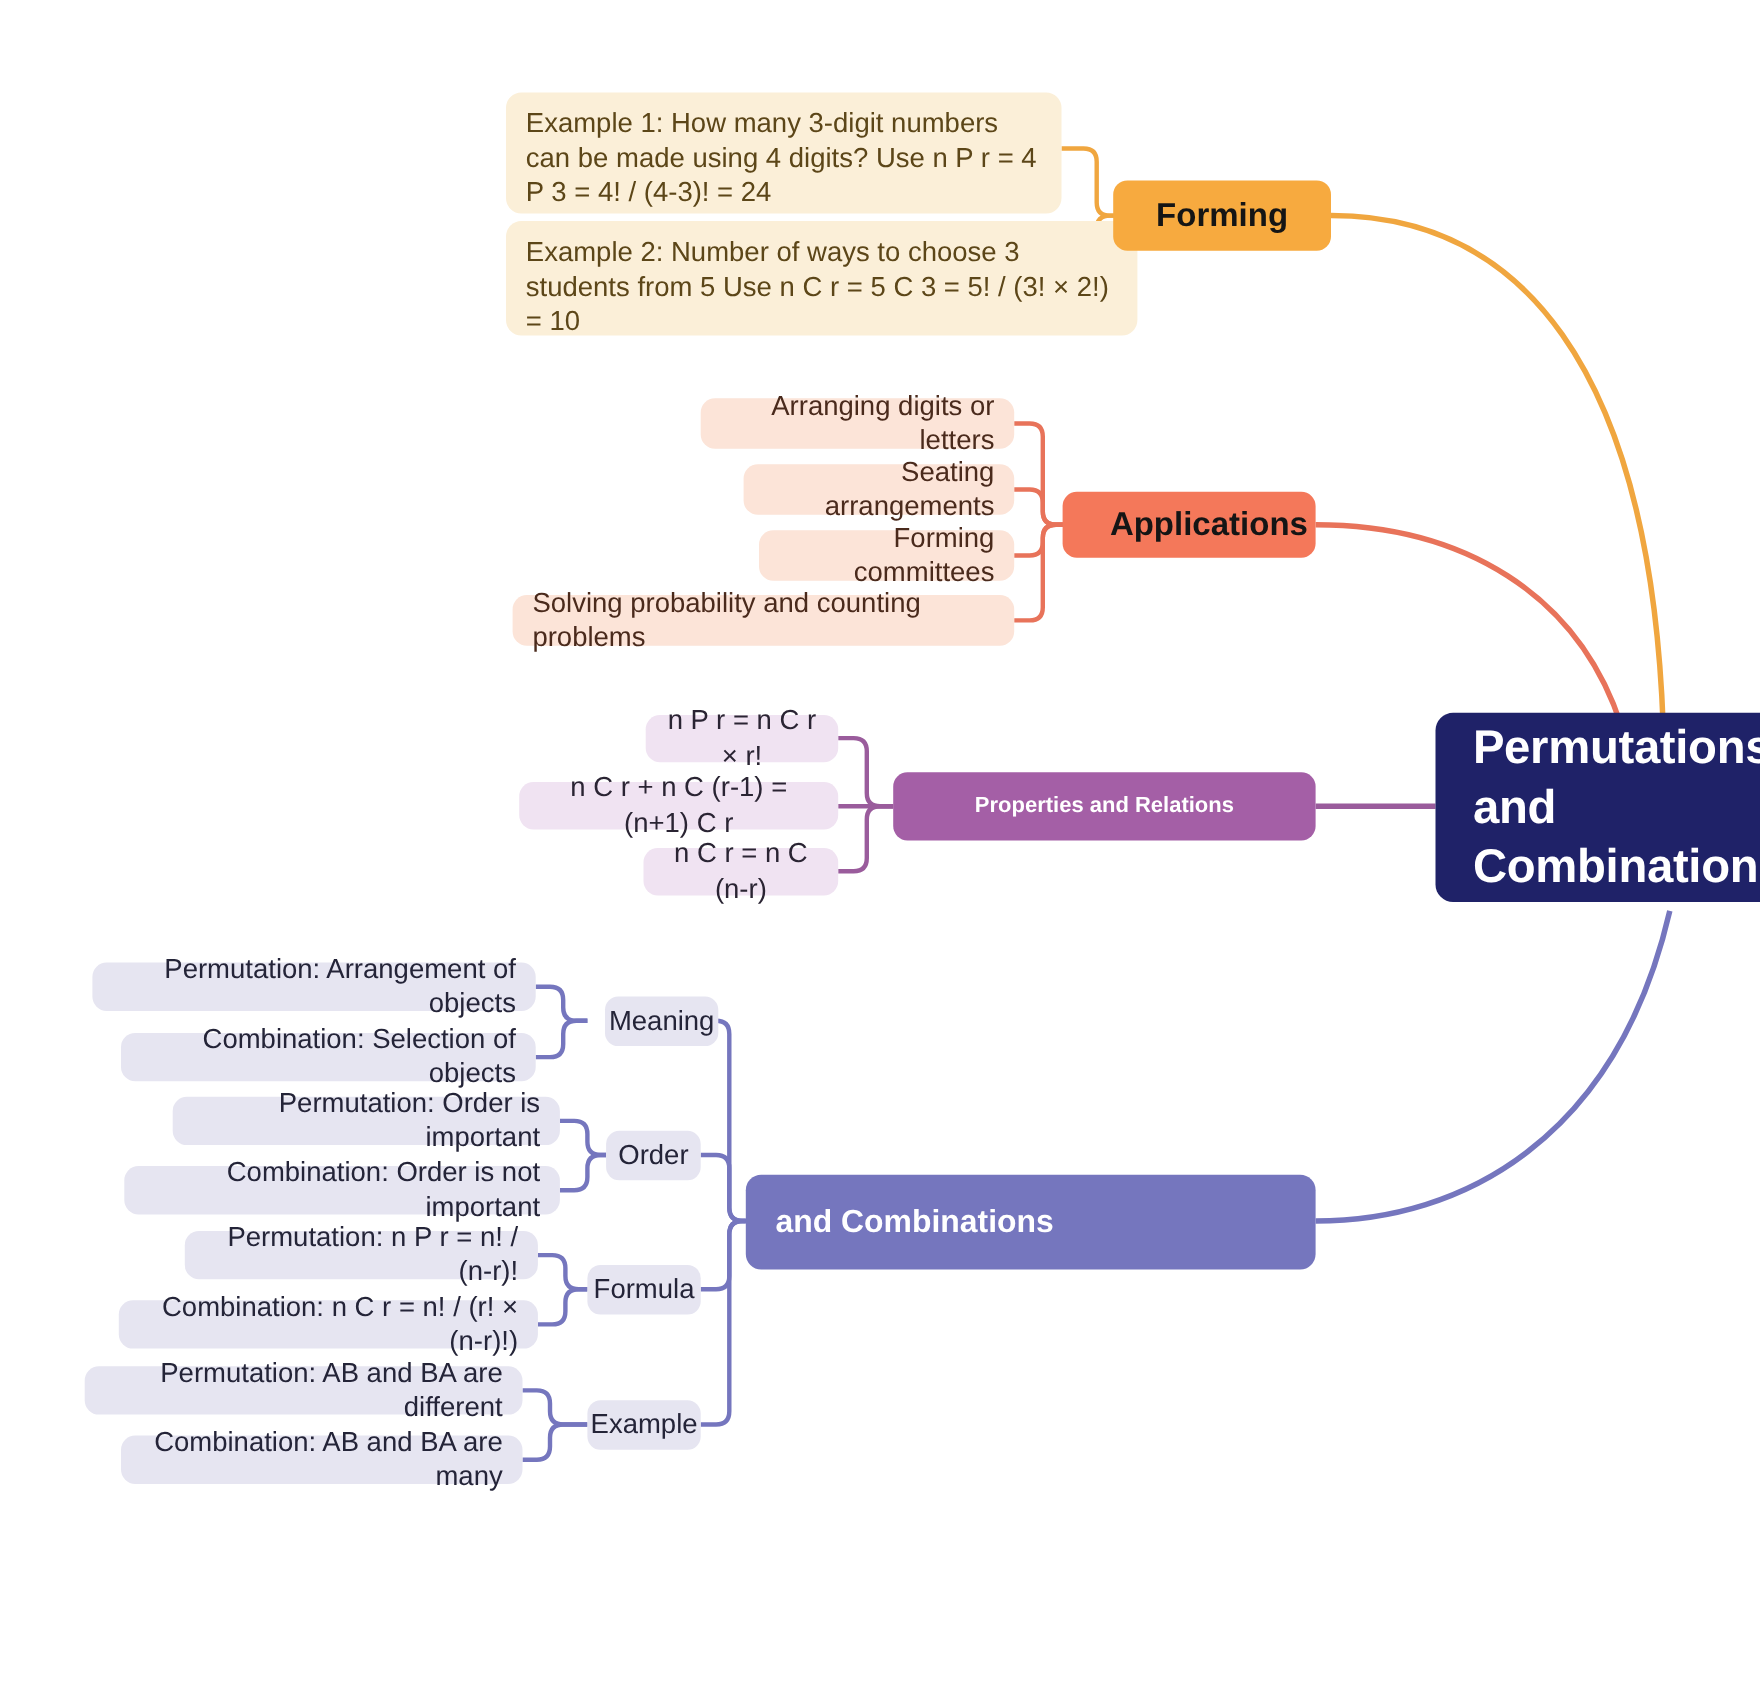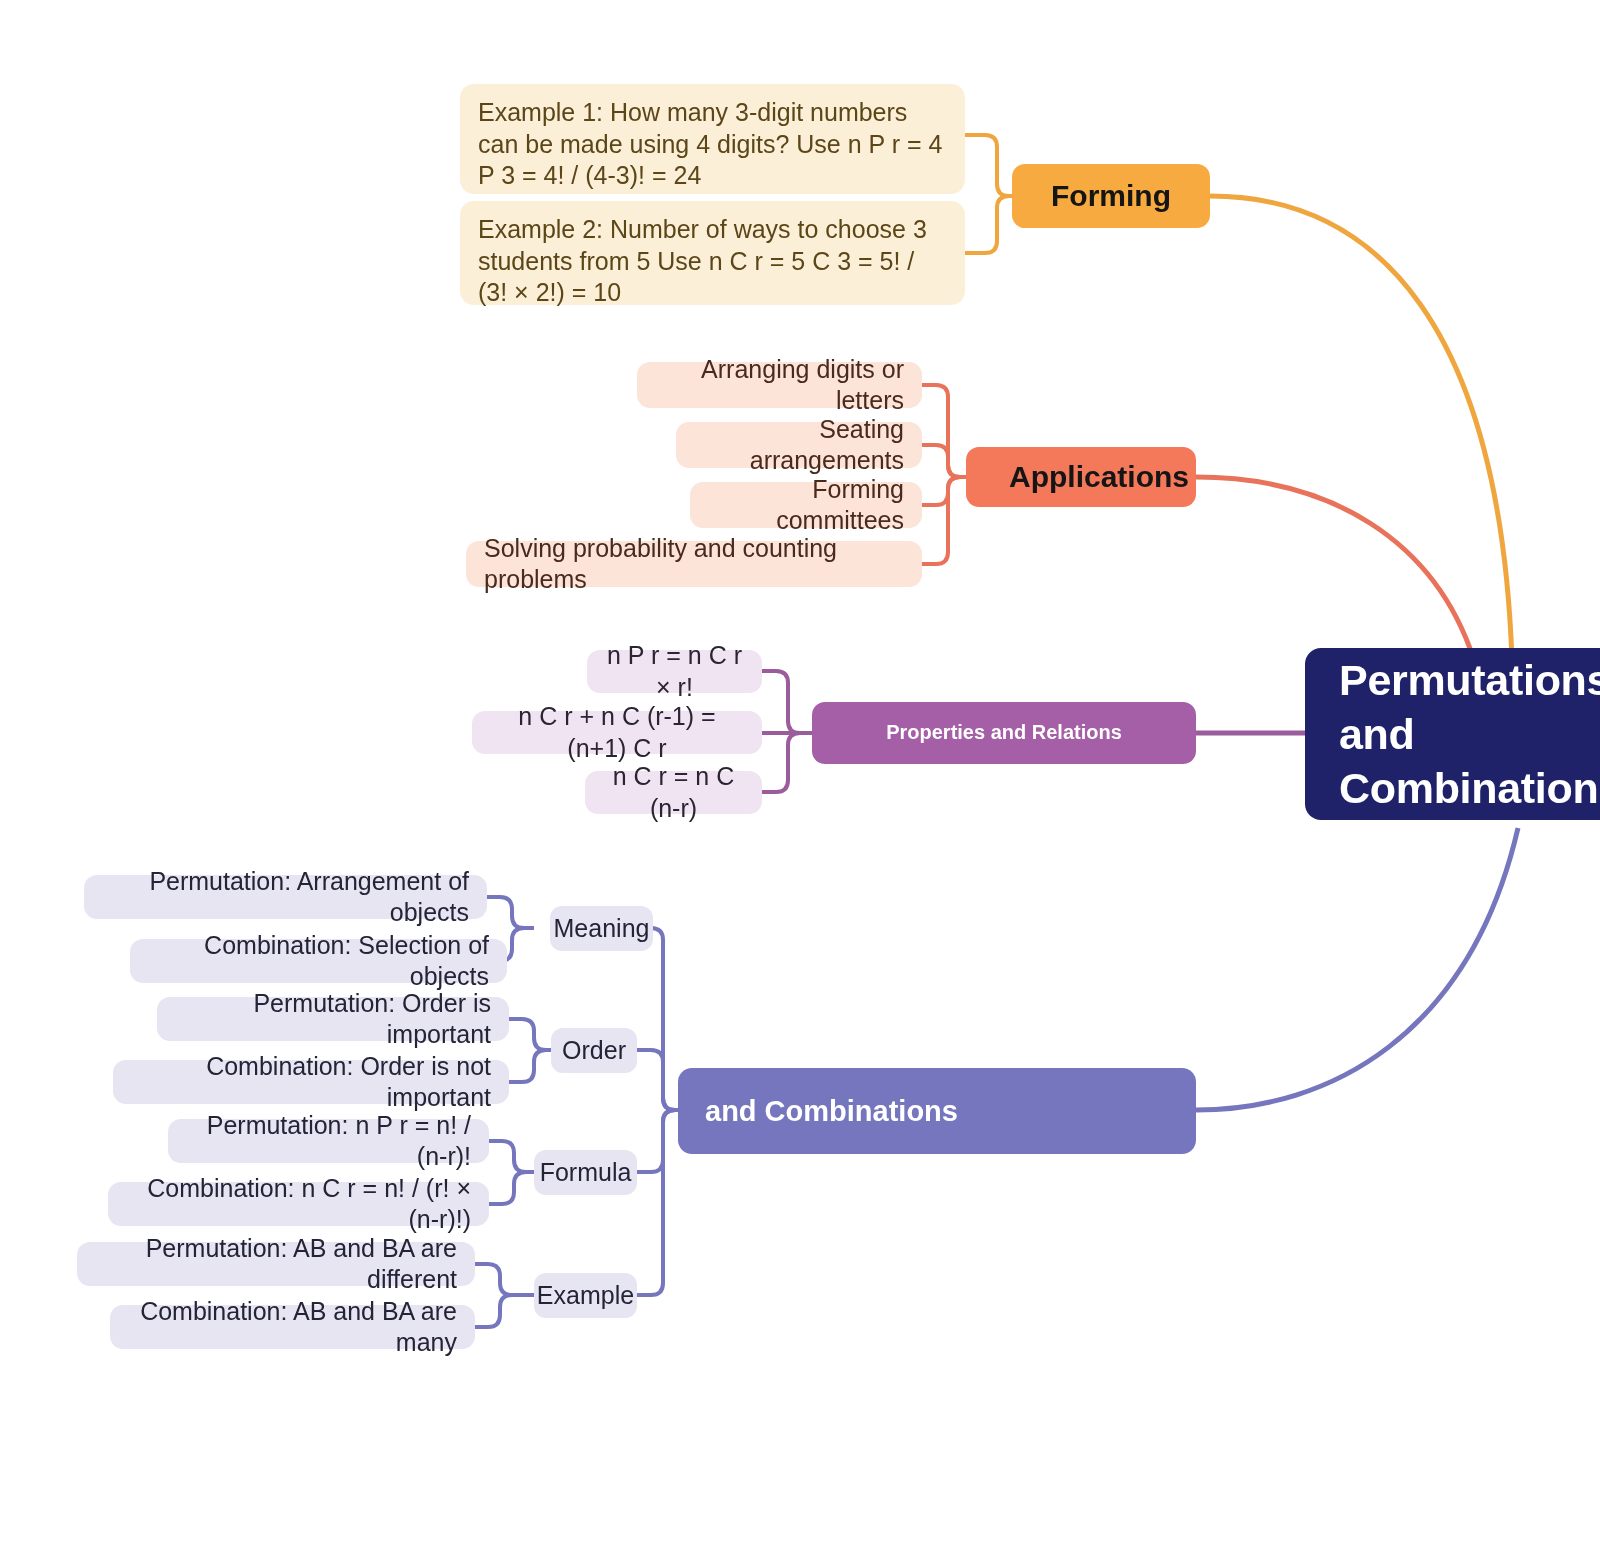--- a/index.html
+++ b/index.html
@@ -175,21 +175,21 @@
   <div class="node root" style="left:1305px; top:648px; width:330px; height:172px;">
     <div>
       <span class="rtxt">Permutations and</span>
       <span class="rtxt">Combinations</span>
     </div>
   </div>
 
   <div class="node leaf leaf-cream" style="left:460px; top:84px; width:505px; height:110px;">
     <span>Example 1: How many 3-digit numbers can be made using 4 digits?  Use n P r = 4 P 3 = 4! / (4-3)! = 24</span>
   </div>
-  <div class="node leaf leaf-cream" style="left:460px; top:201px; width:505px; height:104px;">
+  <div class="node leaf leaf-cream" style="left:460px; top:201px; width:574px; height:104px;">
     <span>Example 2: Number of ways to choose 3 students from 5  Use n C r = 5 C 3 = 5! / (3! × 2!) = 10</span>
   </div>
   <div class="node branch branch-examples" style="left:1012px; top:164px; width:198px; height:64px;">
     <span>Forming</span>
   </div>
 
   <div class="node leaf leaf-peach" style="left:637px; top:362px; width:285px; height:46px;">
     <span>Arranging digits or letters</span>
   </div>
   <div class="node leaf leaf-peach" style="left:676px; top:422px; width:246px; height:46px;">
@@ -223,21 +223,21 @@
       <span style="display:block">and Combinations</span>
     </div>
   </div>
 
   <div class="node sub-peri" style="left:534px; top:906px; width:103px; height:45px;margin-left:16px;">
     <span>Meaning</span>
   </div>
   <div class="node leaf leaf-peri" style="left:84px; top:875px; width:403px; height:44px;">
     <span>Permutation: Arrangement of objects</span>
   </div>
-  <div class="node leaf leaf-peri" style="left:110px; top:939px; width:377px; height:44px;margin-left:20px;">
+  <div class="node leaf leaf-peri" style="left:110px; top:939px; width:377px; height:44px;">
     <span>Combination: Selection of objects</span>
   </div>
 
   <div class="node sub-peri" style="left:551px; top:1028px; width:86px; height:45px;">
     <span>Order</span>
   </div>
   <div class="node leaf leaf-peri" style="left:157px; top:997px; width:352px; height:44px;">
     <span>Permutation: Order is important</span>
   </div>
   <div class="node leaf leaf-peri" style="left:113px; top:1060px; width:396px; height:44px;">

